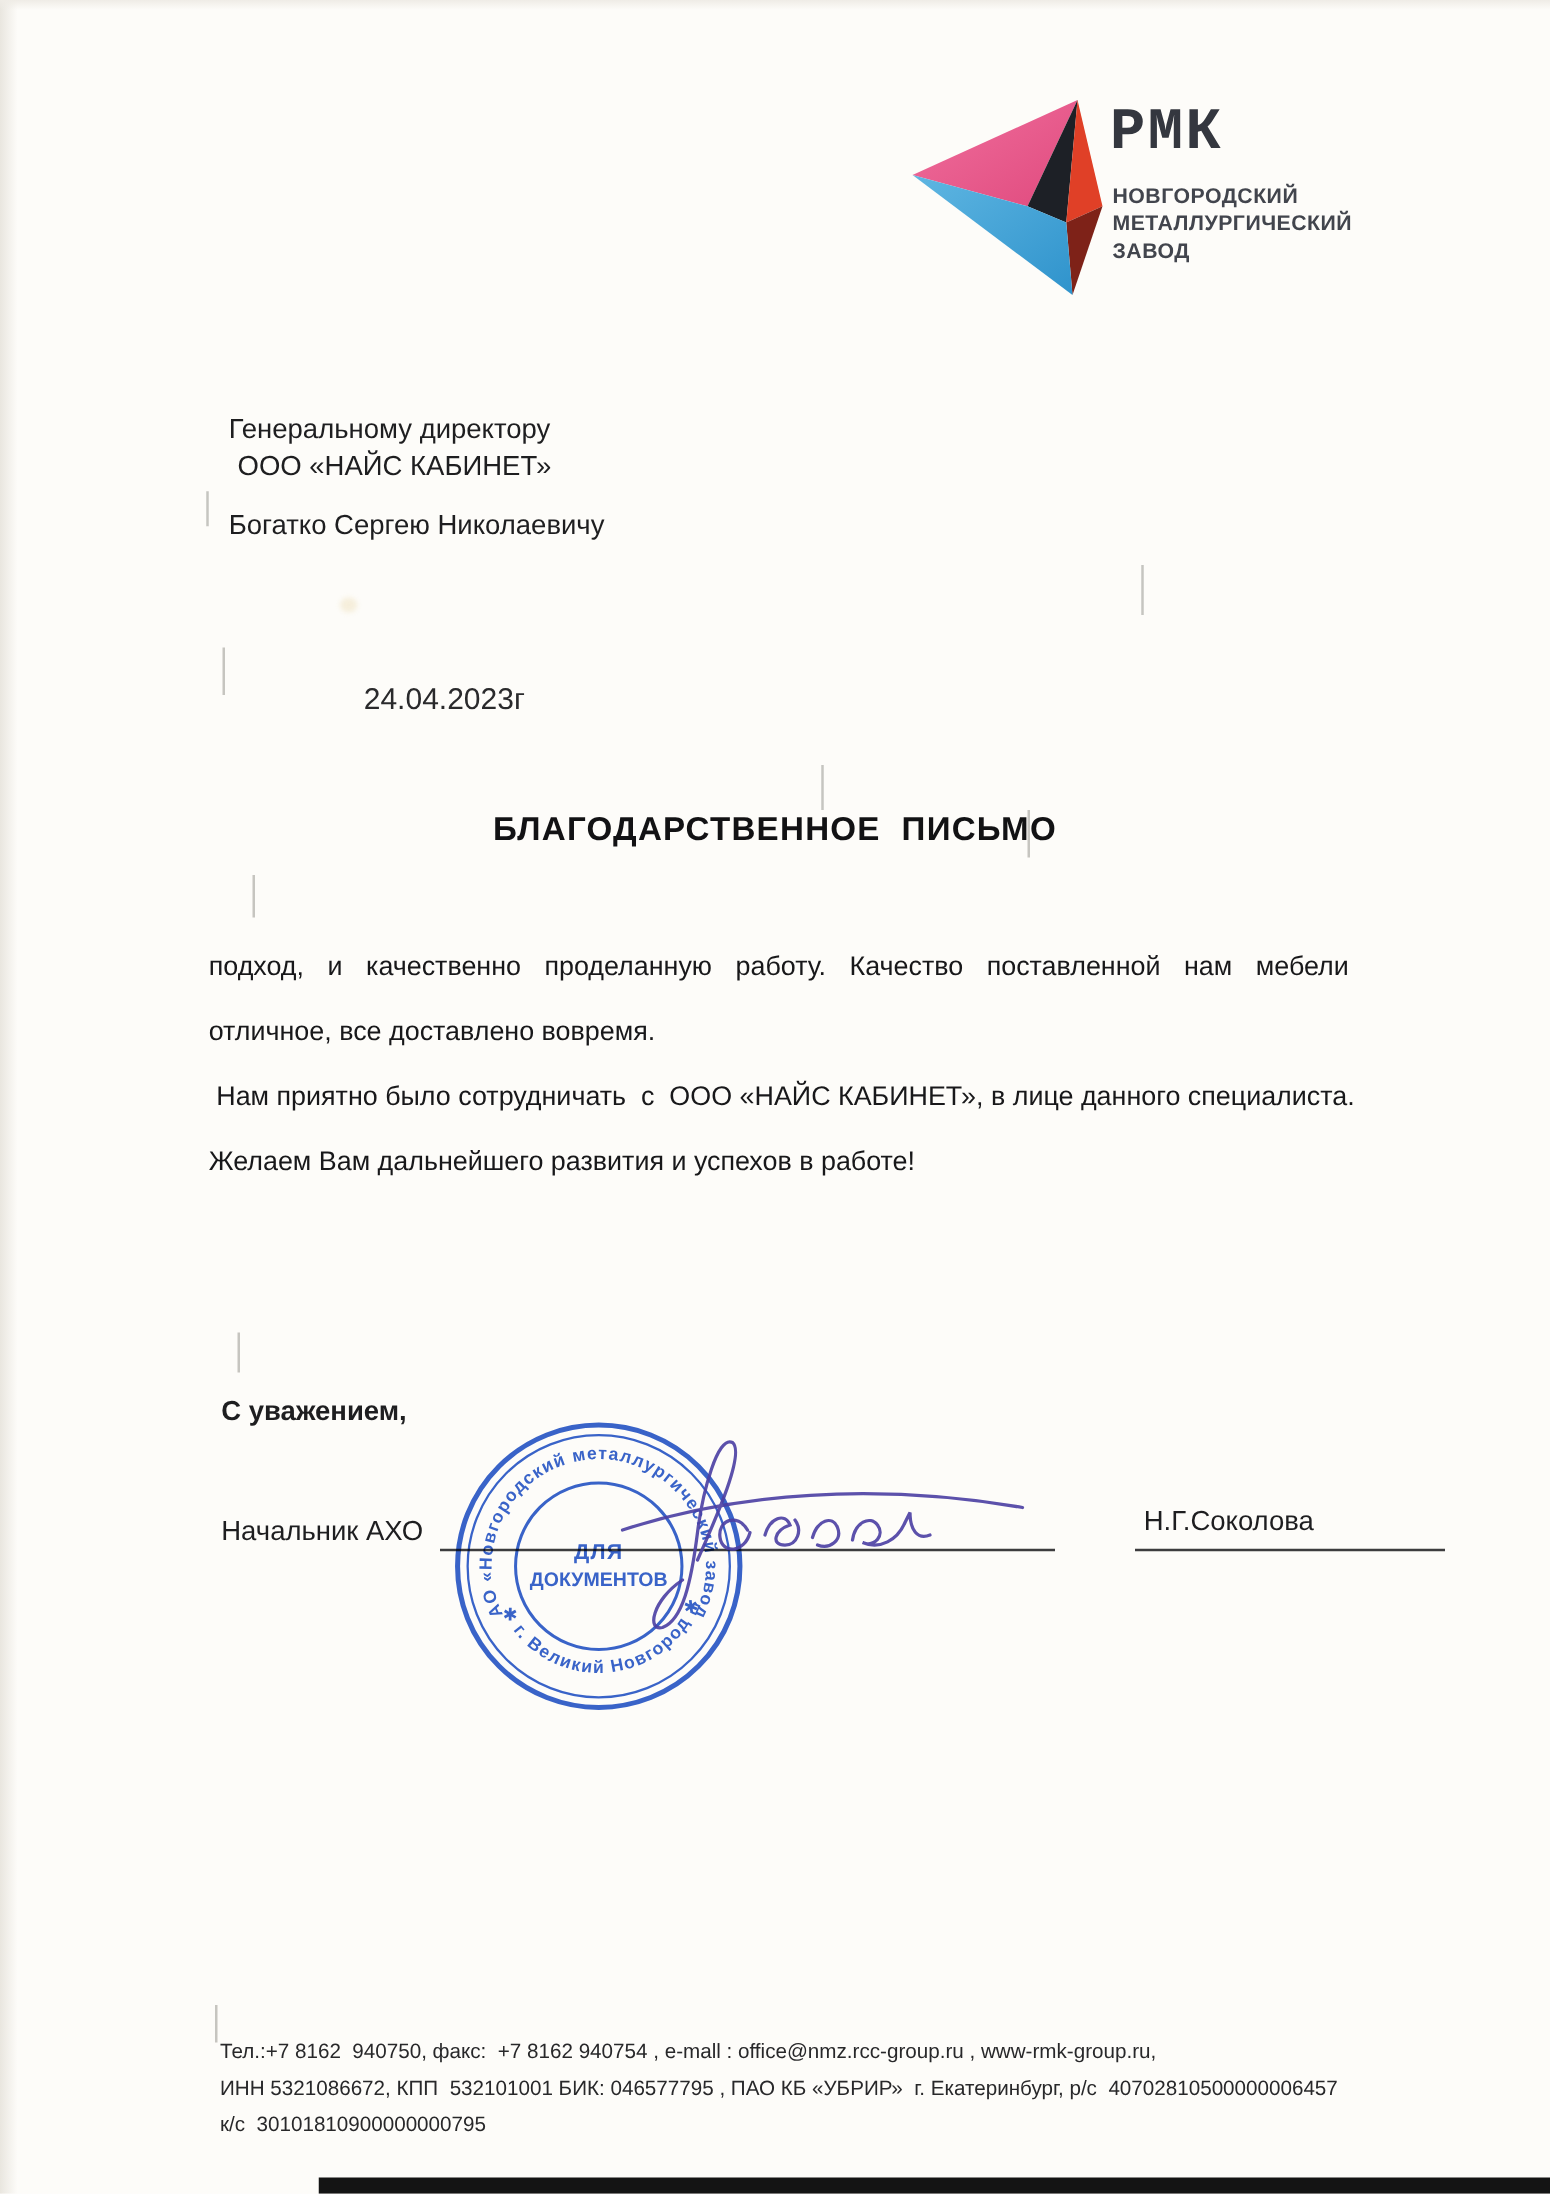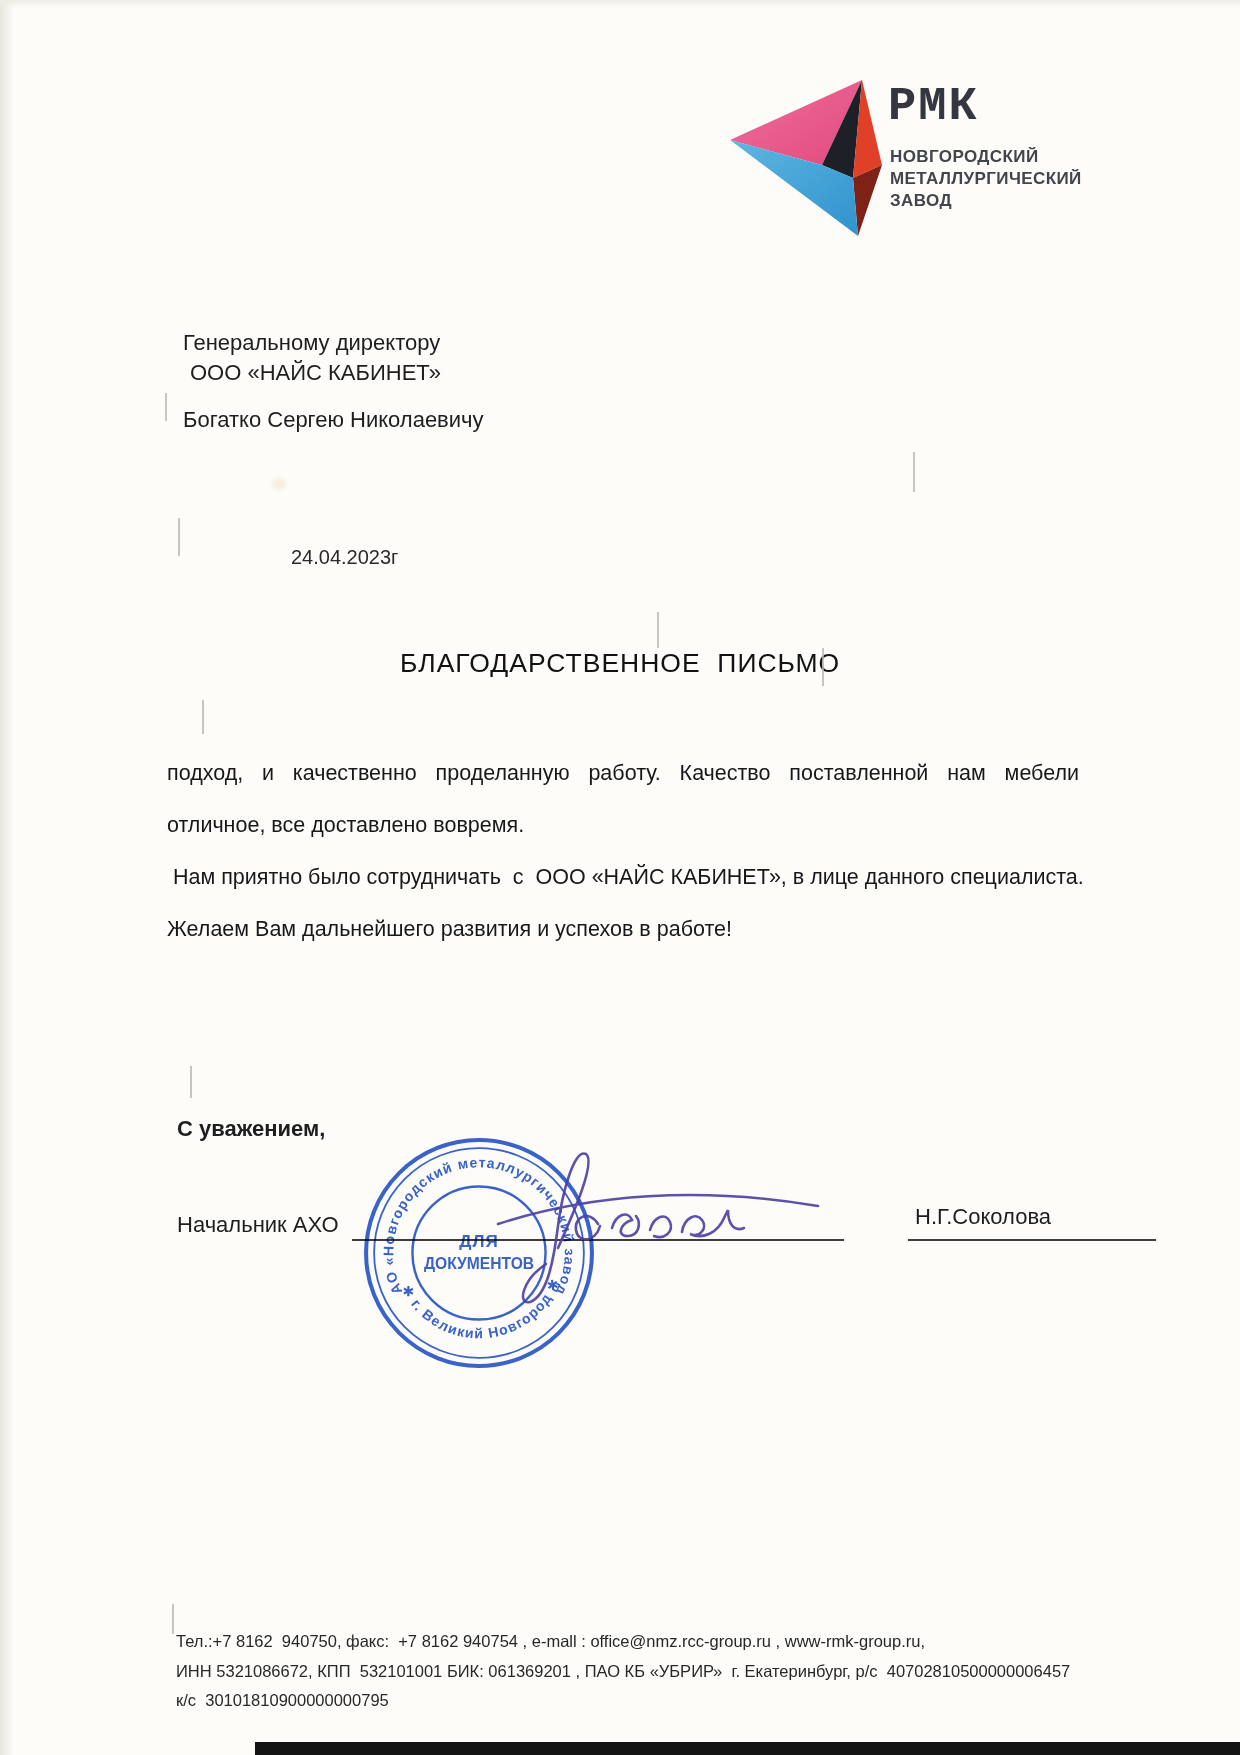--- a/index.html
+++ b/index.html
@@ -24,24 +24,24 @@
   .brand-acronym{position:absolute;left:888px;top:80px;font-size:47px;font-weight:700;
     letter-spacing:2px;color:#34373f;font-family:Liberation Mono, monospace;}
   .brand-name{position:absolute;left:890px;top:146px;font-size:17px;font-weight:700;
     line-height:22px;letter-spacing:.4px;color:#42454d;}
 
   
   .recipient{position:absolute;left:183px;top:287px;font-size:22px;line-height:30px;margin-top:41px;}
   .recipient .r2{padding-left:7px;}
   .recipient .r3{margin-top:17px;}
 
-  .date{position:absolute;left:291px;top:546px;font-size:20px;color:#2a2a2c;text-align:right;}
+  .date{position:absolute;left:291px;top:546px;font-size:24px;color:#2a2a2c;text-align:right;}
 
   .title-wrap{position:absolute;left:150px;top:648px;width:940px;text-align:center;}
-  .letter-title{font-size:26.5px;font-weight:400;letter-spacing:1px;white-space:pre;color:#121214;}
+  .letter-title{font-size:26.5px;font-weight:700;letter-spacing:1px;white-space:pre;color:#121214;}
 
   
   .body-text{position:absolute;left:167px;top:761px;width:912px;font-size:21.5px;color:#18181a;}
   .bline{height:52px;}
   .bline.just{text-align:justify;text-align-last:justify;}
   .bline.pre{white-space:pre;}
 
   
   .regards{position:absolute;left:177px;top:1116px;font-size:22px;font-weight:700;}
   .position{position:absolute;left:177px;top:1212px;font-size:22px;}
@@ -147,21 +147,21 @@
       <path d="M 28,96 C 120,66 230,58 348,78"></path>
       <path d="M 128,96 C 120,82 104,88 106,102 C 108,116 126,114 130,98"></path>
       <path d="M 142,100 C 146,86 158,82 162,92 C 150,96 146,108 158,108 C 168,108 172,96 166,88"></path>
       <path d="M 180,102 C 184,88 196,84 200,94 C 204,104 194,112 184,108"></path>
       <path d="M 212,104 C 214,90 226,84 232,92 C 238,100 230,110 220,106 C 234,112 248,104 254,90 L 258,82 C 258,96 264,104 274,100"></path>
     </g>
   </svg>
 
   <div class="footer">
     <div class="fline">Тел.:+7 8162  940750, факс:  +7 8162 940754 , e-mall : office@nmz.rcc-group.ru , www-rmk-group.ru,</div>
-    <div class="fline">ИНН 5321086672, КПП  532101001 БИК: 061369201 , ПАО КБ «УБРИР»  г. Екатеринбург, р/с  40702810500000006457</div>
+    <div class="fline">ИНН 5321086672, КПП  532101001 БИК: 046577795 , ПАО КБ «УБРИР»  г. Екатеринбург, р/с  40702810500000006457</div>
     <div class="fline">к/с  30101810900000000795</div>
   </div>
 
   <div class="art" style="left:165px;top:393px;height:28px;"></div>
   <div class="art" style="left:178px;top:518px;height:38px;"></div>
   <div class="art" style="left:913px;top:452px;height:40px;"></div>
   <div class="art" style="left:657px;top:612px;height:36px;"></div>
   <div class="art" style="left:822px;top:648px;height:38px;"></div>
   <div class="art" style="left:202px;top:700px;height:34px;"></div>
   <div class="art" style="left:190px;top:1066px;height:32px;"></div>

